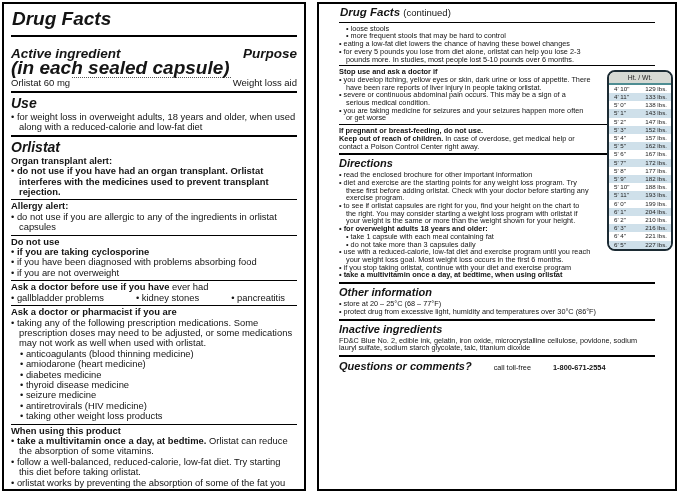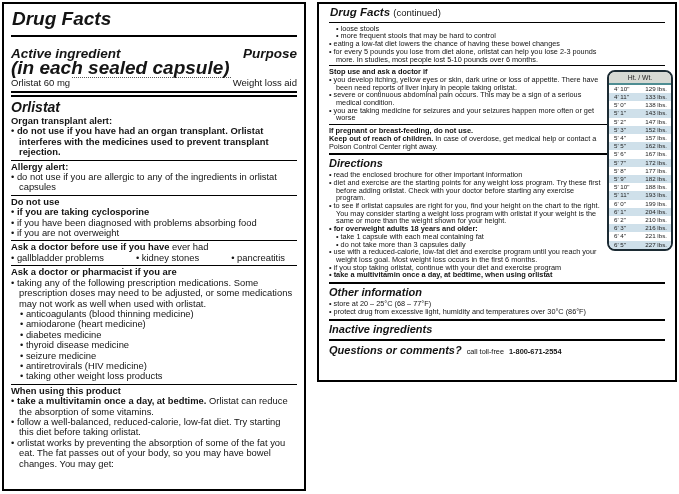--- a/index.html
+++ b/index.html
@@ -6,21 +6,21 @@
   body {
     width:679px; height:494px; position:relative; background:#fff;
     font-family:"Liberation Sans", sans-serif; color:#141414;
     -webkit-font-smoothing:antialiased;
   }
   .panel {
     position:absolute; top:2px; background:#fff; border:2px solid #000;
     box-sizing:border-box; overflow:hidden;
   }
   #left-panel  { left:2px;   width:304px; height:489px; padding:2px 7px; }
-  #right-panel { left:317px; width:360px; height:380px; padding:3px 10px; }
+  #right-panel { left:317px; width:360px; height:489px; padding:3px 20px; }
 
   
   .df-title { font-size:19px; font-weight:bold; font-style:italic; padding:2px 0 3px 1px; }
   .rule2 { border-top:2px solid #000; margin:2px 0; }
   .rule1 { border-top:1px solid #000; margin:2px 0 1px; }
 
   .ai-row1 { display:flex; justify-content:space-between; align-items:baseline;
              font-size:13.5px; font-weight:bold; font-style:italic; margin-top:9px; }
   .ai-row2 { font-size:19px; font-weight:bold; font-style:italic; line-height:13px; }
   .dose-row { display:flex; align-items:flex-start; font-size:9.5px; margin:3px 0 3px; }
@@ -42,21 +42,21 @@
   .cont-suffix { font-weight:normal; font-style:normal; font-size:9.5px; }
   .h2r { font-size:11px; font-weight:bold; font-style:italic; line-height:13px; margin:1px 0; }
   .rb  { padding-left:7px;  text-indent:-7px; }
   .rb::before  { content:"• "; }
   .rb2 { padding-left:14px; text-indent:-7px; }
   .rb2::before { content:"• "; }
   .rlbl { font-weight:bold; font-size:7.4px; }
   .rrule1 { border-top:1px solid #000; margin:2px 0; }
   .rrule2 { border-top:2px solid #000; margin:3px 0 2px; }
   .clear-table { padding-right:64px; }
-  .questions-row { display:flex; align-items:baseline; gap:5px; margin-top:1px; }
+  .questions-row { display:flex; align-items:baseline; gap:22px; margin-top:1px; }
 
   
   .htwt {
     position:absolute; top:66px; right:2px; width:62px;
     border:2px solid var(--border, #1c2b33); border-radius:8px;
     background:#fff; overflow:hidden; font-size:6.2px;
     box-shadow:0 0 0 1.5px #fff inset;
   }
   .htwt-header {
     background:var(--header-bg, #d6d9d3);
@@ -83,20 +83,24 @@
     </div>
     <div class="ai-row2">(in each sealed capsule)</div>
     <div class="dose-row">
       <span>Orlistat 60 mg</span>
       <span class="leader"></span>
       <span>Weight loss aid</span>
     </div>
   </div>
 
   <div class="rule2"></div>
+  <div>
+    <div class="h2">Use</div>
+    <div class="lbody b">for weight loss in overweight adults, 18 years and older, when used along with a reduced-calorie and low-fat diet</div>
+  </div>
 
   <div class="rule2"></div>
   <div class="lbody">
     <div class="h2">Orlistat</div>
 
     <div class="lbl">Organ transplant alert:</div>
     <div class="b bold">do not use if you have had an organ transplant. Orlistat interferes with the medicines used to prevent transplant rejection.</div>
 
     <div class="rule1"></div>
     <div class="lbl">Allergy alert:</div>
@@ -150,21 +154,21 @@
   <div class="clear-table">
     <div class="rb2">loose stools</div>
     <div class="rb2">more frequent stools that may be hard to control</div>
     <div class="rb">eating a low-fat diet lowers the chance of having these bowel changes</div>
     <div class="rb">for every 5 pounds you lose from diet alone, orlistat can help you lose 2-3 pounds more. In studies, most people lost 5-10 pounds over 6 months.</div>
   </div>
 
   <div class="rrule1"></div>
   <div class="clear-table">
     <div class="rlbl">Stop use and ask a doctor if</div>
-    <div class="rb">you develop itching, yellow eyes or skin, dark urine or loss of appetite. There have been need reports of liver injury in people taking orlistat.</div>
+    <div class="rb">you develop itching, yellow eyes or skin, dark urine or loss of appetite. There have been rare reports of liver injury in people taking orlistat.</div>
     <div class="rb">severe or continuous abdominal pain occurs. This may be a sign of a serious medical condition.</div>
     <div class="rb">you are taking medicine for seizures and your seizures happen more often or get worse</div>
   </div>
 
   <div class="rrule1"></div>
   <div class="clear-table">
     <div class="rlbl">If pregnant or breast-feeding, do not use.</div>
     <div>
       <span class="rlbl">Keep out of reach of children.</span><span> In case of overdose, get medical help or contact a Poison Control Center right away.</span>
     </div>
@@ -187,20 +191,21 @@
   <div class="rrule2"></div>
   <div>
     <div class="h2r">Other information</div>
     <div class="rb">store at 20 – 25°C (68 – 77°F)</div>
     <div class="rb">protect drug from excessive light, humidity and temperatures over 30°C (86°F)</div>
   </div>
 
   <div class="rrule2"></div>
   <div>
     <div class="h2r">Inactive ingredients</div>
+    <div>FD&amp;C Blue No. 2, edible ink, gelatin, iron oxide, microcrystalline cellulose, povidone, sodium lauryl sulfate, sodium starch glycolate, talc, titanium dioxide</div>
   </div>
 
   <div class="rrule2"></div>
   <div class="questions-row">
     <span class="h2r">Questions or comments?</span>
     <span>call toll-free</span>
     <span class="rlbl">1-800-671-2554</span>
   </div>
 
   <div class="htwt">

